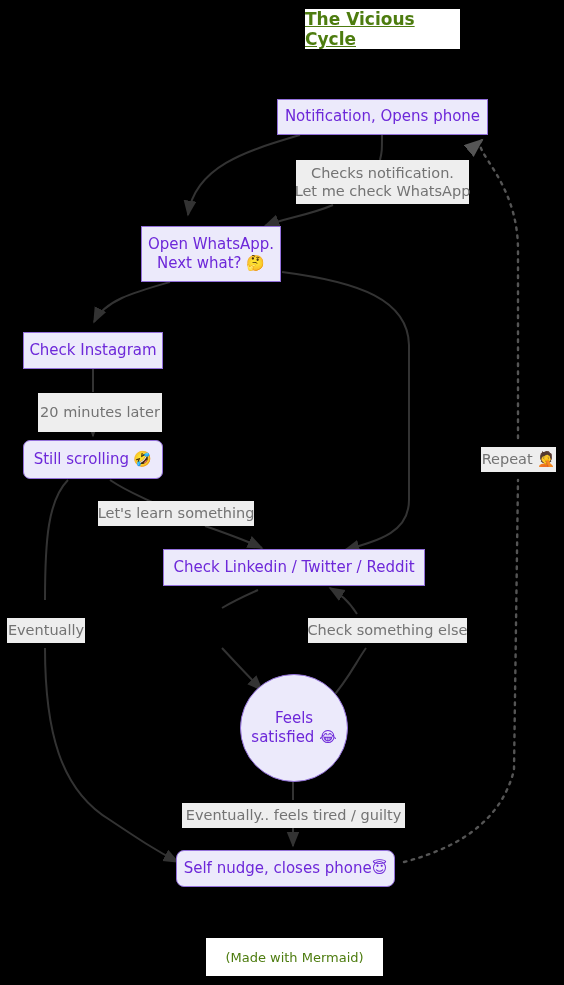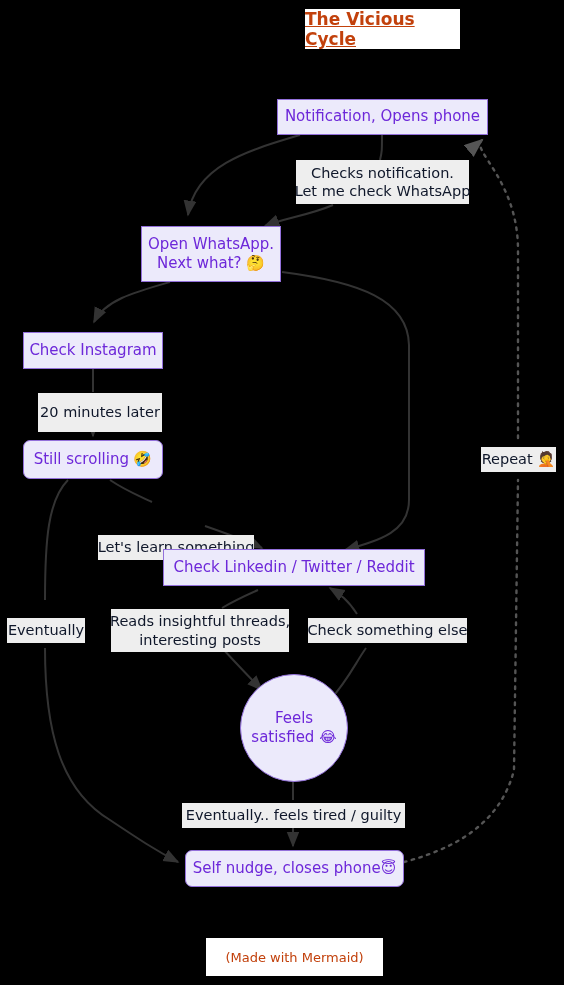--- a/index.html
+++ b/index.html
@@ -42,35 +42,35 @@
     white-space: pre;
   }
   .node.rounded { border-radius: 7px; }
   .node.circle {
     border-radius: 50%;
     line-height: 1.25;
   }
   .edge-label {
     position: absolute;
     background: #EEEEEE;
-    color: #0f172a;
+    color: #737373;
     font-size: 14.5px;
     line-height: 1.25;
     text-align: center;
     padding: 1px 3px;
     box-sizing: border-box;
     white-space: pre;
     display: flex;
     align-items: center;
     justify-content: center;
   }
   .title-box, .footer-box {
     position: absolute;
     background: #FFFFFF;
-    color: #c2410c;
+    color: #4d7c0f;
     display: flex;
     align-items: center;
     justify-content: center;
     box-sizing: border-box;
   }
   .title-box {
     font-size: 17px;
     font-weight: 600;
     text-decoration: underline;
   }
@@ -130,35 +130,33 @@
 
   <div class="node" style="left:23px; top:332px; width:140px; height:37px;">Check Instagram</div>
 
   <div class="node" style="left:141px; top:226px; width:140px; height:56px;">Open WhatsApp.
 Next what? 🤔</div>
 
   <div class="edge-label" style="left:38px; top:393px; width:124px; height:39px;">20 minutes later</div>
 
   <div class="node rounded" style="left:23px; top:440px; width:140px; height:39px;">Still scrolling 🤣</div>
 
-  <div class="edge-label" style="left:98px; top:501px; width:156px; height:25px;margin-top:34px;">Let's learn something</div>
+  <div class="edge-label" style="left:98px; top:501px; width:156px; height:25px;">Let's learn something</div>
 
   <div class="edge-label" style="left:7px; top:618px; width:78px; height:25px;">Eventually</div>
 
   <div class="node" style="left:163px; top:549px; width:262px; height:37px;">Check Linkedin / Twitter / Reddit</div>
 
-  <div class="edge-label" style="left:111px; top:609px; width:178px; height:43px;">Reads insightful threads,
-interesting posts</div>
 
   <div class="edge-label" style="left:308px; top:618px; width:159px; height:25px;">Check something else</div>
 
   <div class="node circle" style="left:240px; top:674px; width:108px; height:108px;">Feels
 satisfied 😂</div>
 
   <div class="edge-label" style="left:182px; top:803px; width:223px; height:25px;">Eventually.. feels tired / guilty</div>
 
   <div class="edge-label" style="left:481px; top:447px; width:75px; height:25px;">Repeat 🤦</div>
 
-  <div class="node rounded" style="left:185px; top:850px; width:219px; height:37px;">Self nudge, closes phone😇</div>
+  <div class="node rounded" style="left:176px; top:850px; width:219px; height:37px;border-radius:8px;">Self nudge, closes phone😇</div>
 
   <div class="footer-box" style="left:206px; top:938px; width:177px; height:38px;">(Made with Mermaid)</div>
 
 </div>
 
 </body></html>

